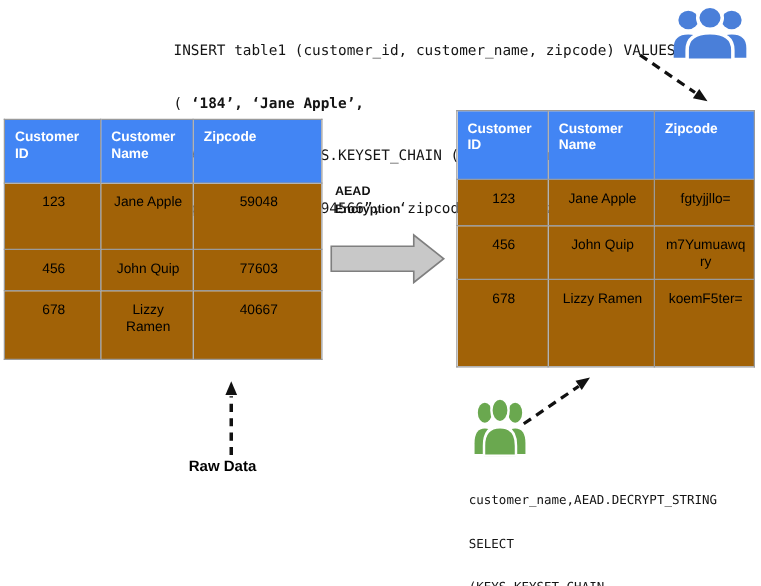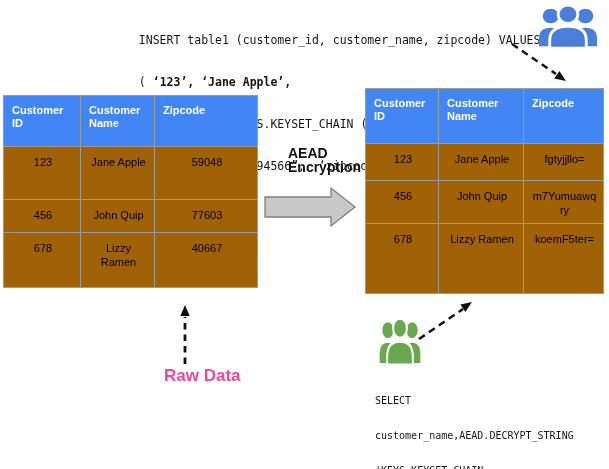--- a/index.html
+++ b/index.html
@@ -16,37 +16,37 @@
   .dtable{position:absolute;border-collapse:collapse;table-layout:fixed;font-size:11px;color:#000;}
   .left-table{left:3px;top:95px;}
   .right-table{left:365px;top:88px;}
   .dtable th,.dtable td{
     border:1px solid #9a9a9a;vertical-align:top;text-align:left;
     padding:8px 6px 0 8px;overflow:hidden;word-break:break-word;
   }
   .dtable th{background:#4285f4;color:#ffffff;font-weight:bold;line-height:13px;}
   .dtable td{background:#a16207;line-height:14px;text-align:center;}
   
-  .aead-label{position:absolute;left:288px;top:147px;font-weight:bold;font-size:14px;line-height:13.5px;color:#111;}
-  .raw-label{position:absolute;left:164px;top:366px;font-weight:bold;font-size:17px;color:#ec4899;}
+  .aead-label{position:absolute;left:268px;top:147px;font-weight:bold;font-size:10px;line-height:13.5px;color:#111;}
+  .raw-label{position:absolute;left:151px;top:366px;font-weight:bold;font-size:12px;color:#000000;}
   
   .users{position:absolute;}
   .users-blue{left:538px;top:3px;width:60px;height:45px;}
   .users-green{left:379px;top:316px;width:42px;height:49px;}
   
   .overlay{position:absolute;left:0;top:0;pointer-events:none;}
 </style>
 </head>
 <body>
 
 <div class="canvas">
 
   <div class="code insert-code">
     <div>  INSERT table1 (customer_id, customer_name, zipcode) VALUES</div>
-    <div><span>  ( </span><b>‘123’, ‘Jane Apple’,</b></div>
+    <div><span>  ( </span><b>‘184’, ‘Jane Apple’,</b></div>
     <div>  AEAD.ENCRYPT (KEYS.KEYSET_CHAIN (@kms_resource_name,</div>
     <div>@wrapped_keyset), “94566”,  ‘zipcode_ad’) as zipcode));</div>
   </div>
 
   <svg class="users users-blue" viewBox="0 0 64 52" preserveAspectRatio="none">
     <g fill="#4a7fd9">
       <circle cx="13.5" cy="15" r="8.5"></circle>
       <path d="M1 50 V41 Q1 28.5 13.5 28.5 Q26 28.5 26 41 V50 Z"></path>
       <circle cx="50.5" cy="15" r="8.5"></circle>
       <path d="M38 50 V41 Q38 28.5 50.5 28.5 Q63 28.5 63 41 V50 Z"></path>
@@ -127,22 +127,22 @@
       <circle cx="13.5" cy="15" r="8.5"></circle>
       <path d="M1 50 V41 Q1 28.5 13.5 28.5 Q26 28.5 26 41 V50 Z"></path>
       <circle cx="50.5" cy="15" r="8.5"></circle>
       <path d="M38 50 V41 Q38 28.5 50.5 28.5 Q63 28.5 63 41 V50 Z"></path>
       <circle cx="32" cy="13" r="10.5" stroke="#ffffff" stroke-width="3"></circle>
       <path d="M12.5 52 V43 Q12.5 27 32 27 Q51.5 27 51.5 43 V52 Z" stroke="#ffffff" stroke-width="3"></path>
     </g>
   </svg>
 
   <div class="code select-code">
+    <div>customer_name,AEAD.DECRYPT_STRING</div>
     <div>SELECT</div>
-    <div>customer_name,AEAD.DECRYPT_STRING</div>
     <div>(KEYS.KEYSET_CHAIN</div>
     
     
     
   </div>
 
   <svg class="overlay" width="609" height="469" viewBox="0 0 609 469">
     <g>
       <polygon points="265,197 331,197 331,188 355,207 331,226 331,217 265,217" stroke="#7f7f7f" stroke-width="1.3" fill="#c8c8c8"></polygon>
     </g>

